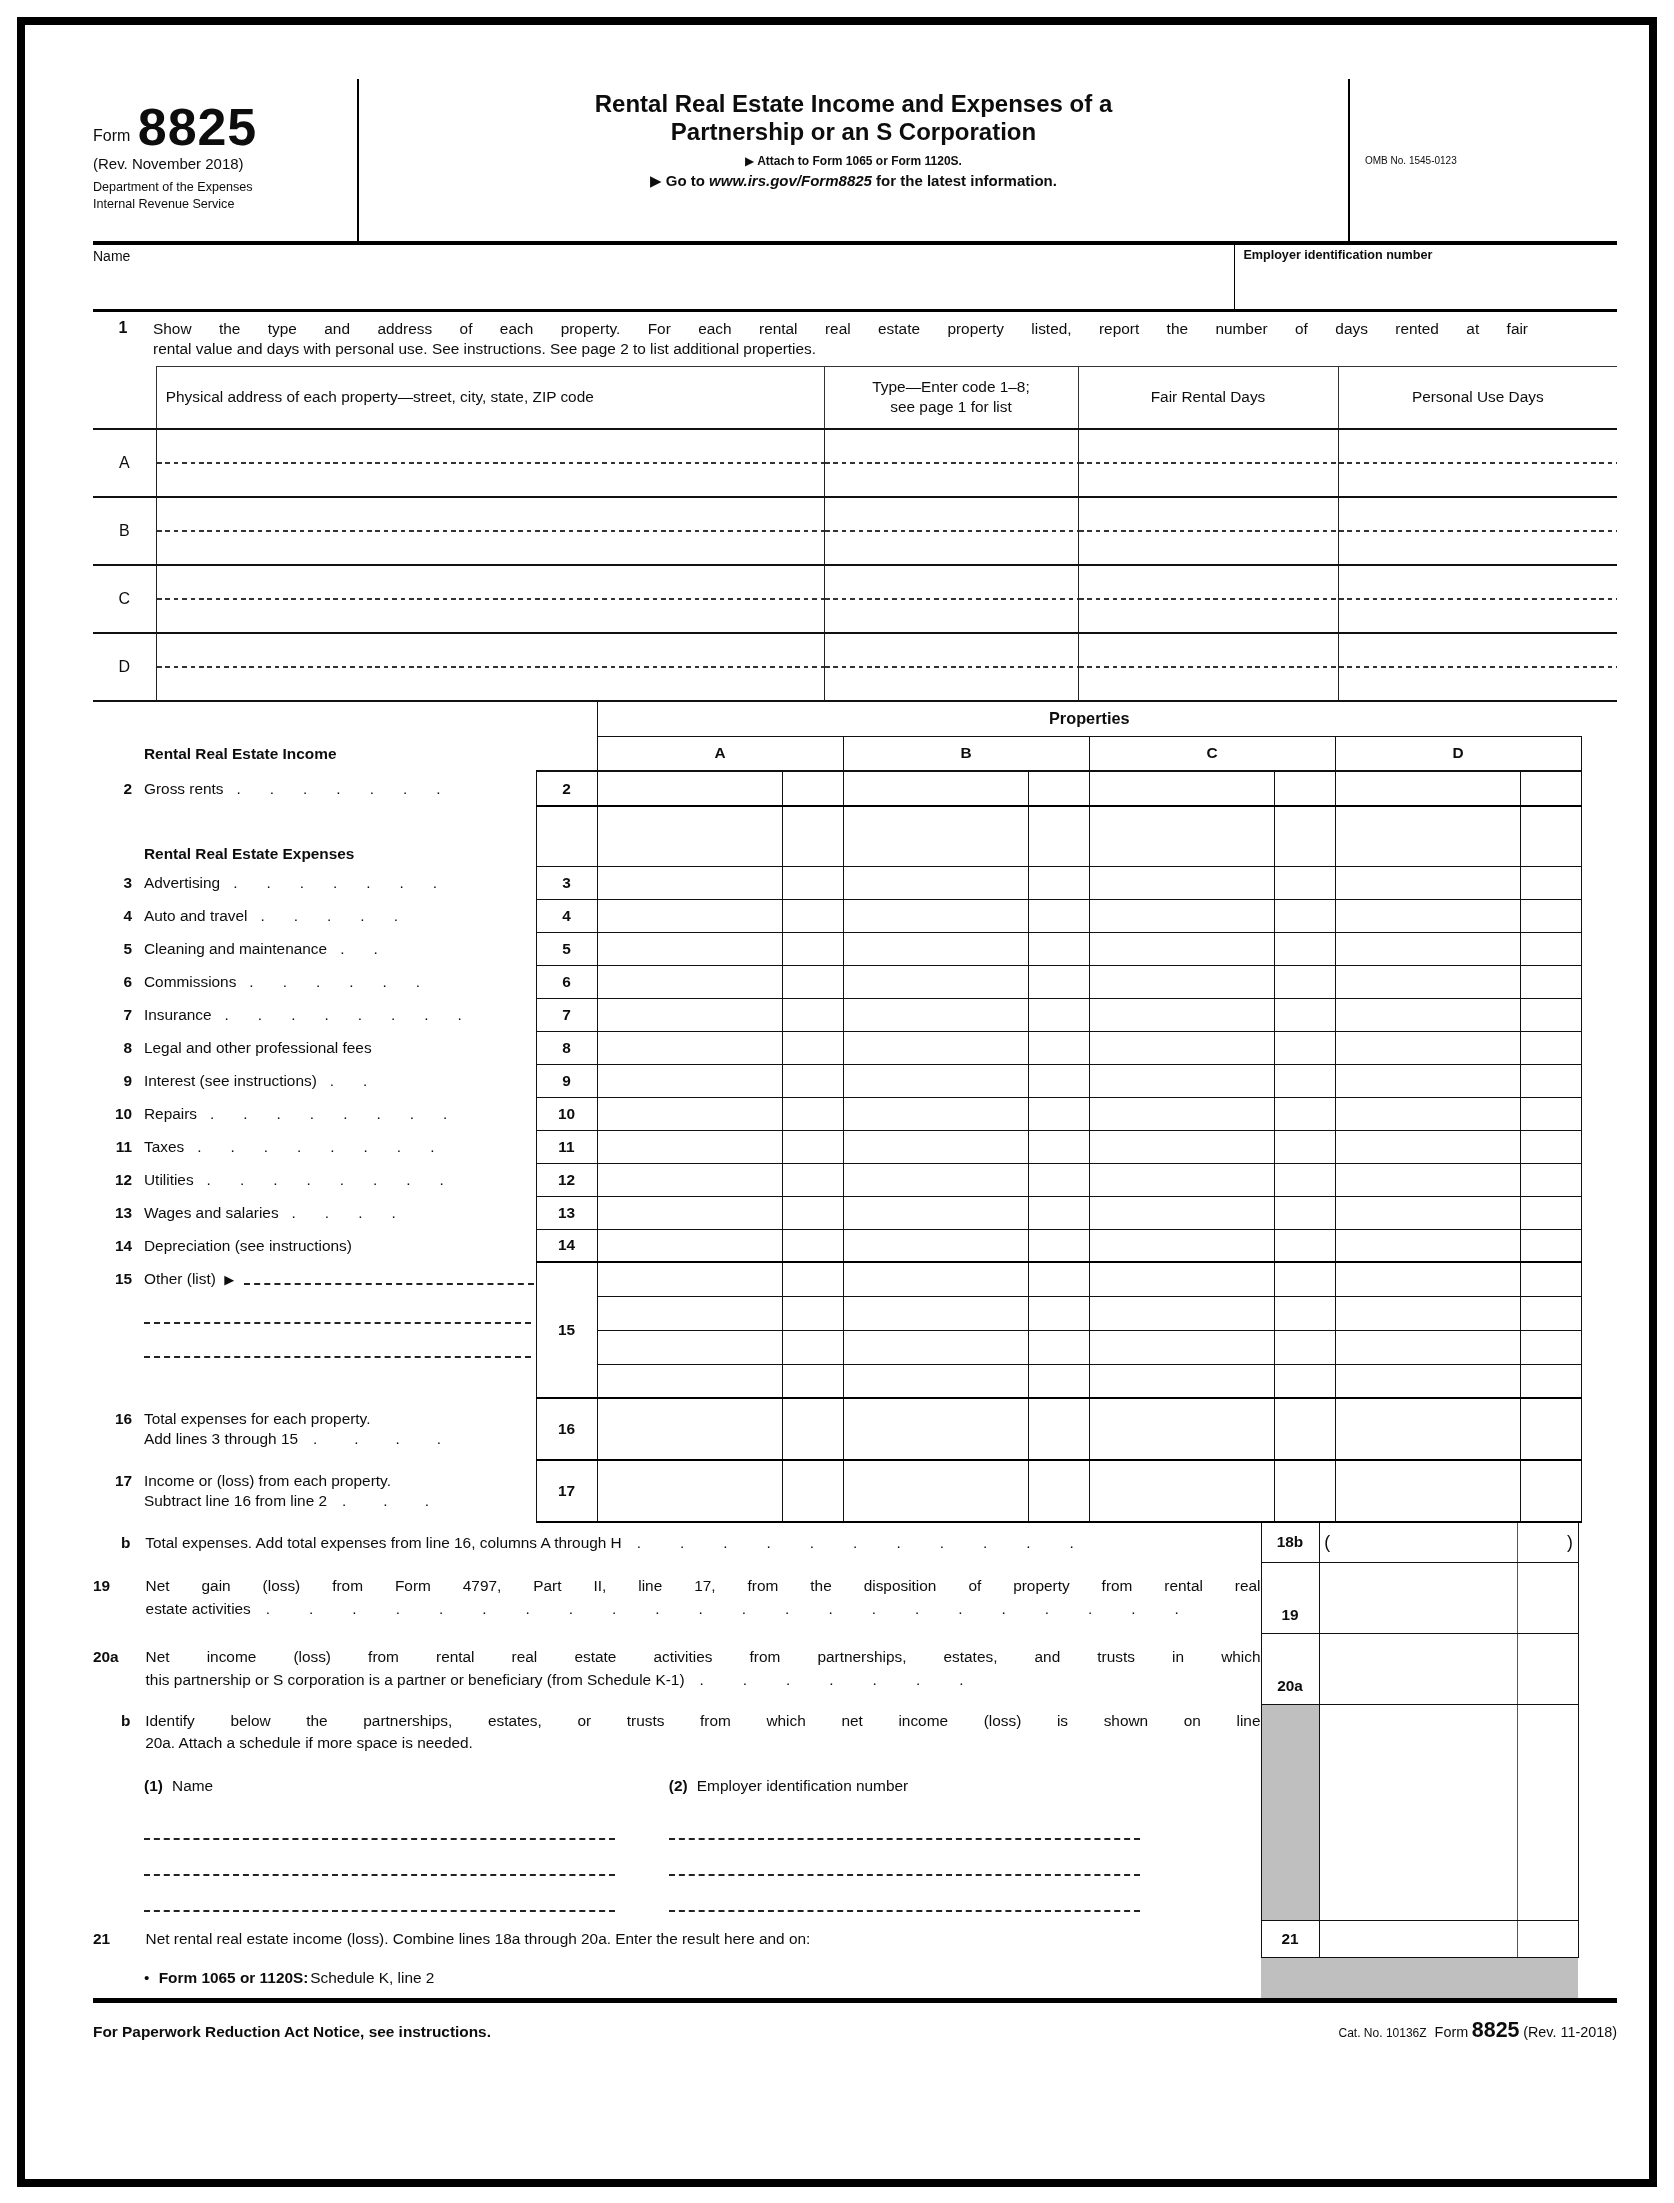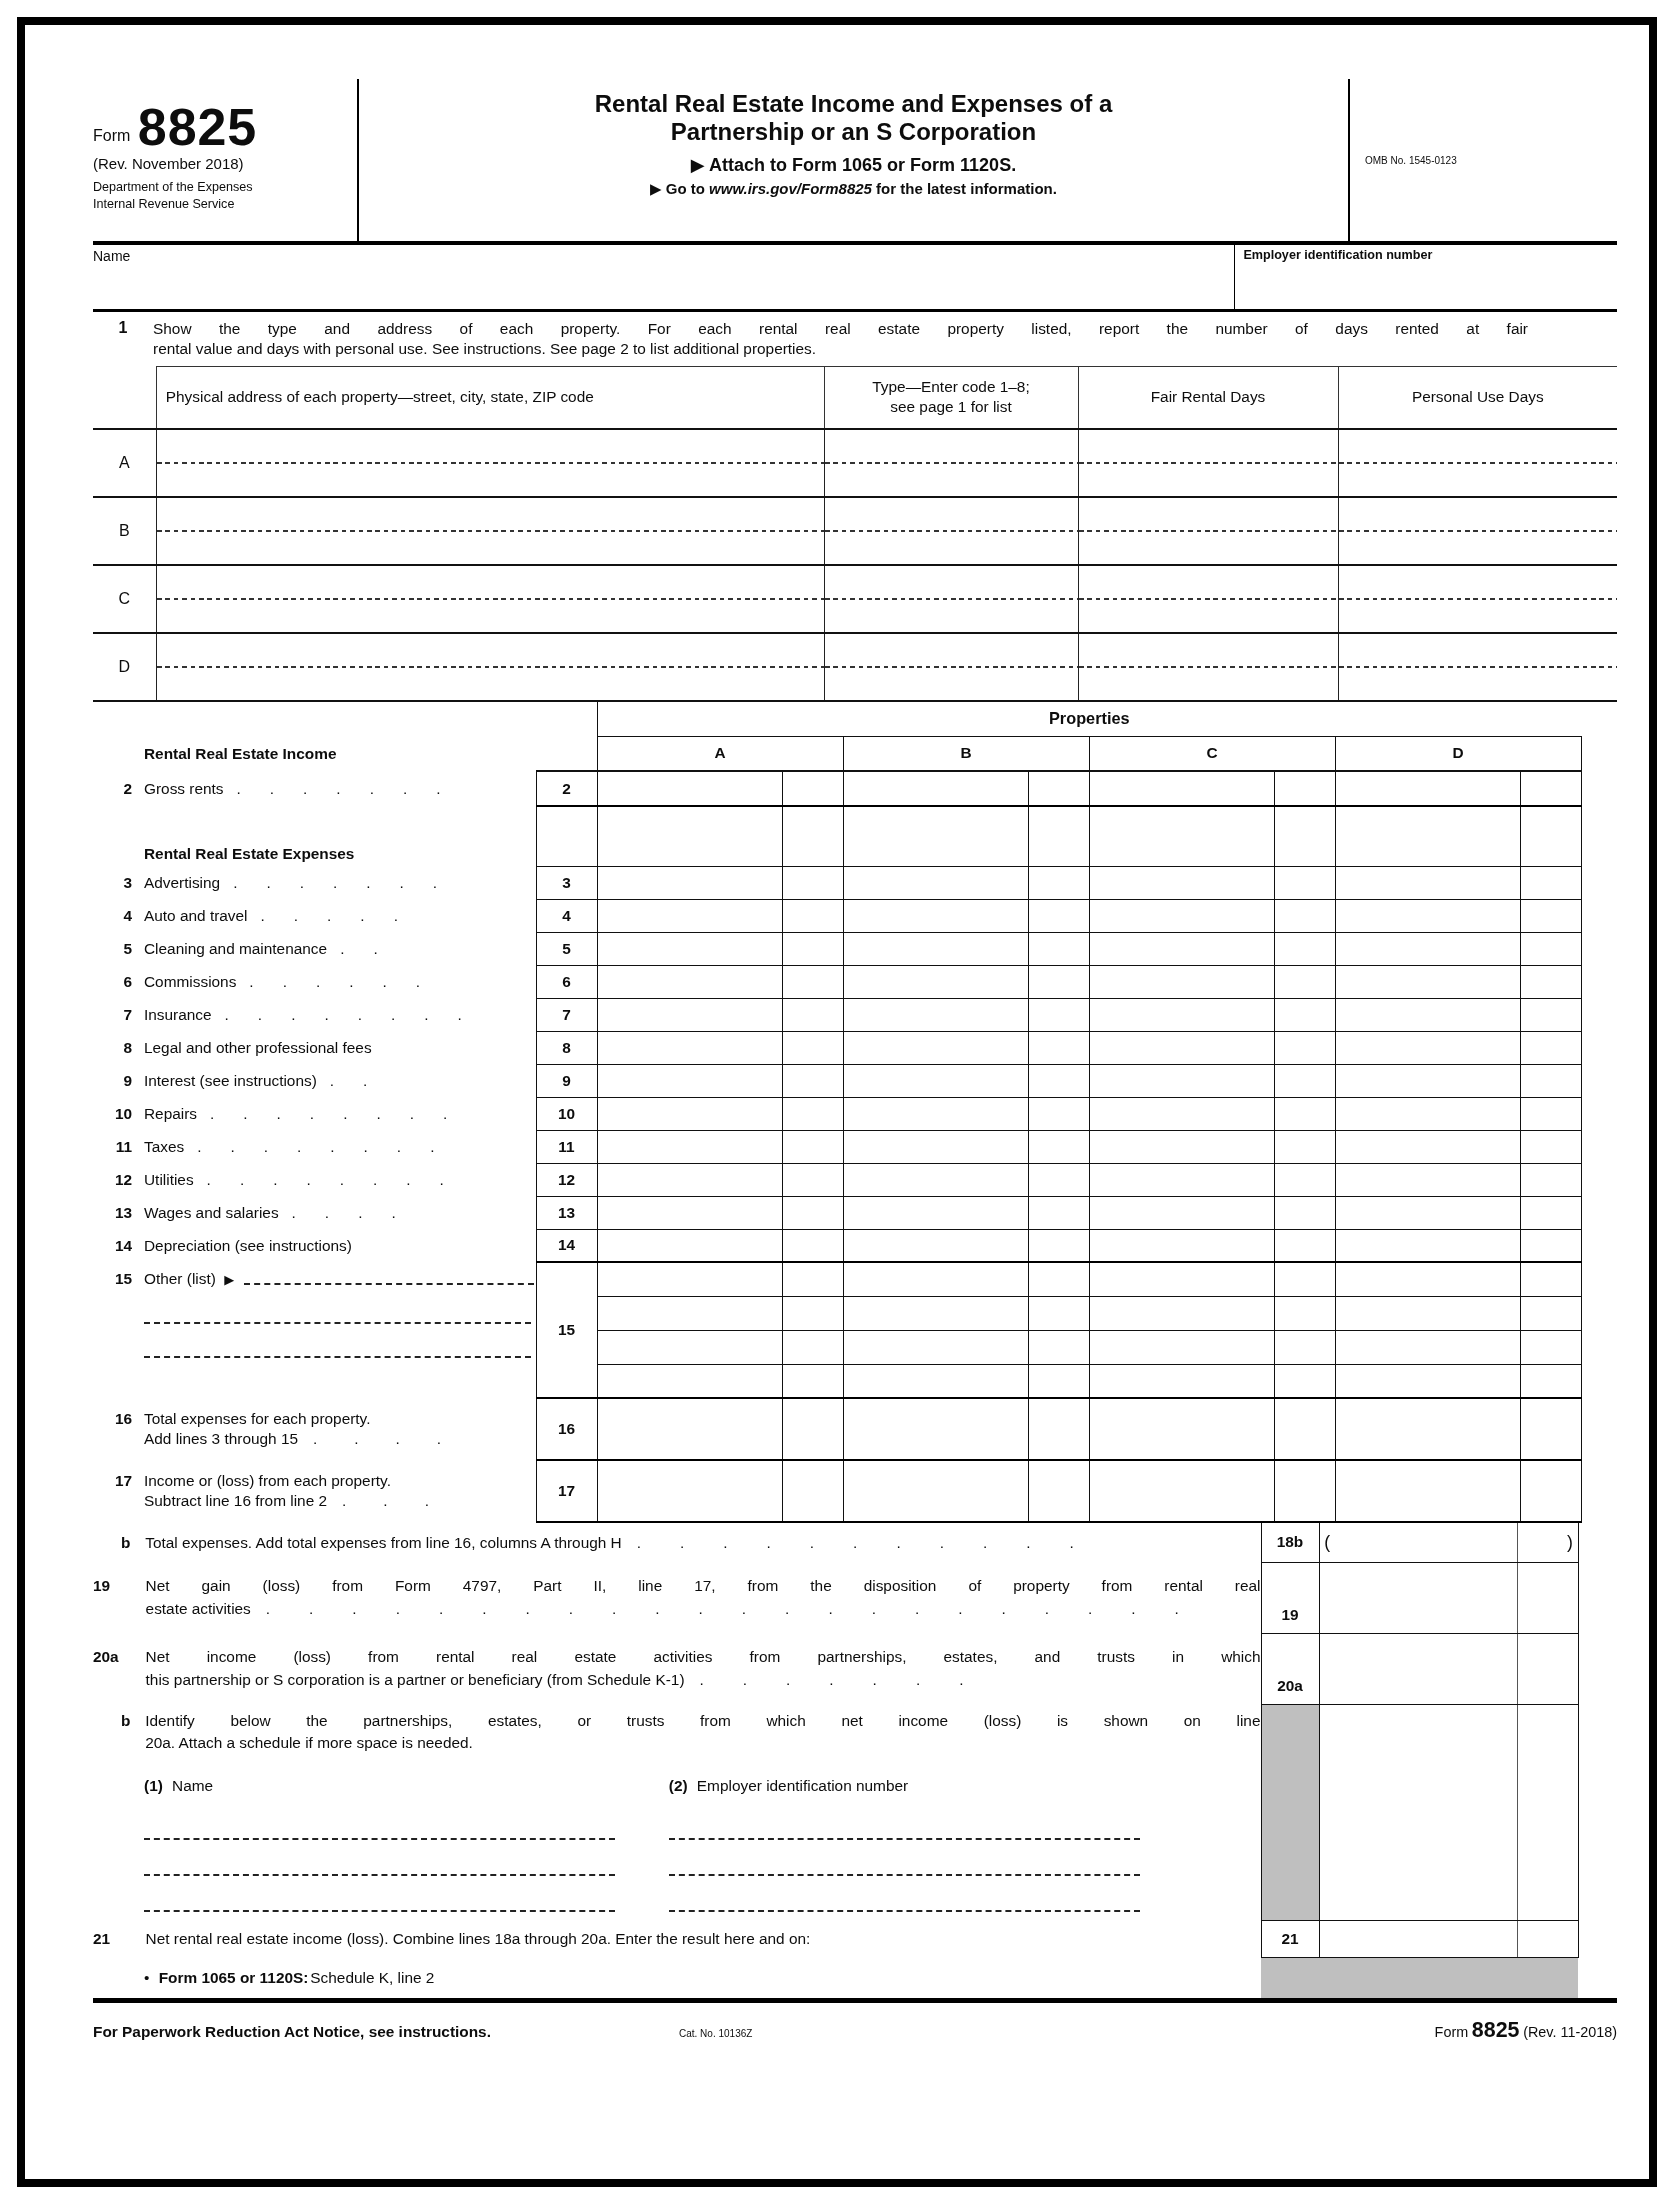--- a/index.html
+++ b/index.html
@@ -12,21 +12,21 @@
   
   .hdr { display:flex; border-bottom:4.7px solid #000; height:166px; }
   .hdr-left { width:264px; padding-top:24px; }
   .fw-row { display:flex; align-items:flex-end; }
   .form-word { font-size:16px; padding-bottom:7.5px; }
   .form-num { font-size:52px; font-weight:bold; letter-spacing:0.9px; line-height:0.95; margin-left:7.5px; }
   .rev { font-size:15px; margin-top:2.8px; }
   .agency { font-size:12.6px; line-height:1.35; margin-top:6.5px; }
   .hdr-center { flex:1; border-left:2.8px solid #000; padding-top:11.2px; text-align:center; }
   .title { font-size:24px; font-weight:bold; line-height:1.15; }
-  .attach { font-size:18px; font-weight:bold; margin-top:8.4px; }
+  .attach { font-size:12px; font-weight:bold; margin-top:8.4px; }
   .goto { font-size:15px; font-weight:bold; margin-top:4.7px; }
   .goto i { font-style:italic; }
   .hdr-right { width:269px; border-left:2.8px solid #000; display:flex; align-items:center; padding-left:15px; font-size:10px; }
 
   
   .name-row { display:flex; height:67px; border-bottom:3.7px solid #000; }
   .name-label { font-size:14px; padding-top:2.8px; }
   .name-input { flex:1; }
   .ein-box { width:383px; border-left:1.9px solid #000; padding:2.8px 0 0 8.4px; }
   .ein-label { font-weight:bold; font-size:12.6px; }
@@ -106,21 +106,21 @@
   .nhead b { margin-right:9.3px; }
   .ndash { border-bottom:2.3px dashed #222; width:471px; max-width:92%; }
   .nd1 { margin-top:43px; } .ndn { margin-top:34px; }
   .bullet-line { padding-left:51px; font-size:15.4px; }
   .bullet-line b { margin:0 1.9px 0 9.3px; }
   .bottomrule { border-top:5.6px solid #000; width:1524px; }
 
   
   .footer { display:flex; align-items:baseline; margin-top:15px;gap:8px; }
   .f-left { font-weight:bold; font-size:15.4px; width:578px; }
-  .f-cat { flex:1; text-align:left; font-size:10px; }
+  .f-cat { flex:1; text-align:right; font-size:12px; }
   .f-right { font-size:14.4px; }
   .f-num { font-size:21.4px; font-weight:bold; margin:0 3.7px; }
 </style>
 </head>
 <body>
 
 <div class="page">
   <div class="frame"></div>
   <div class="content">
 

